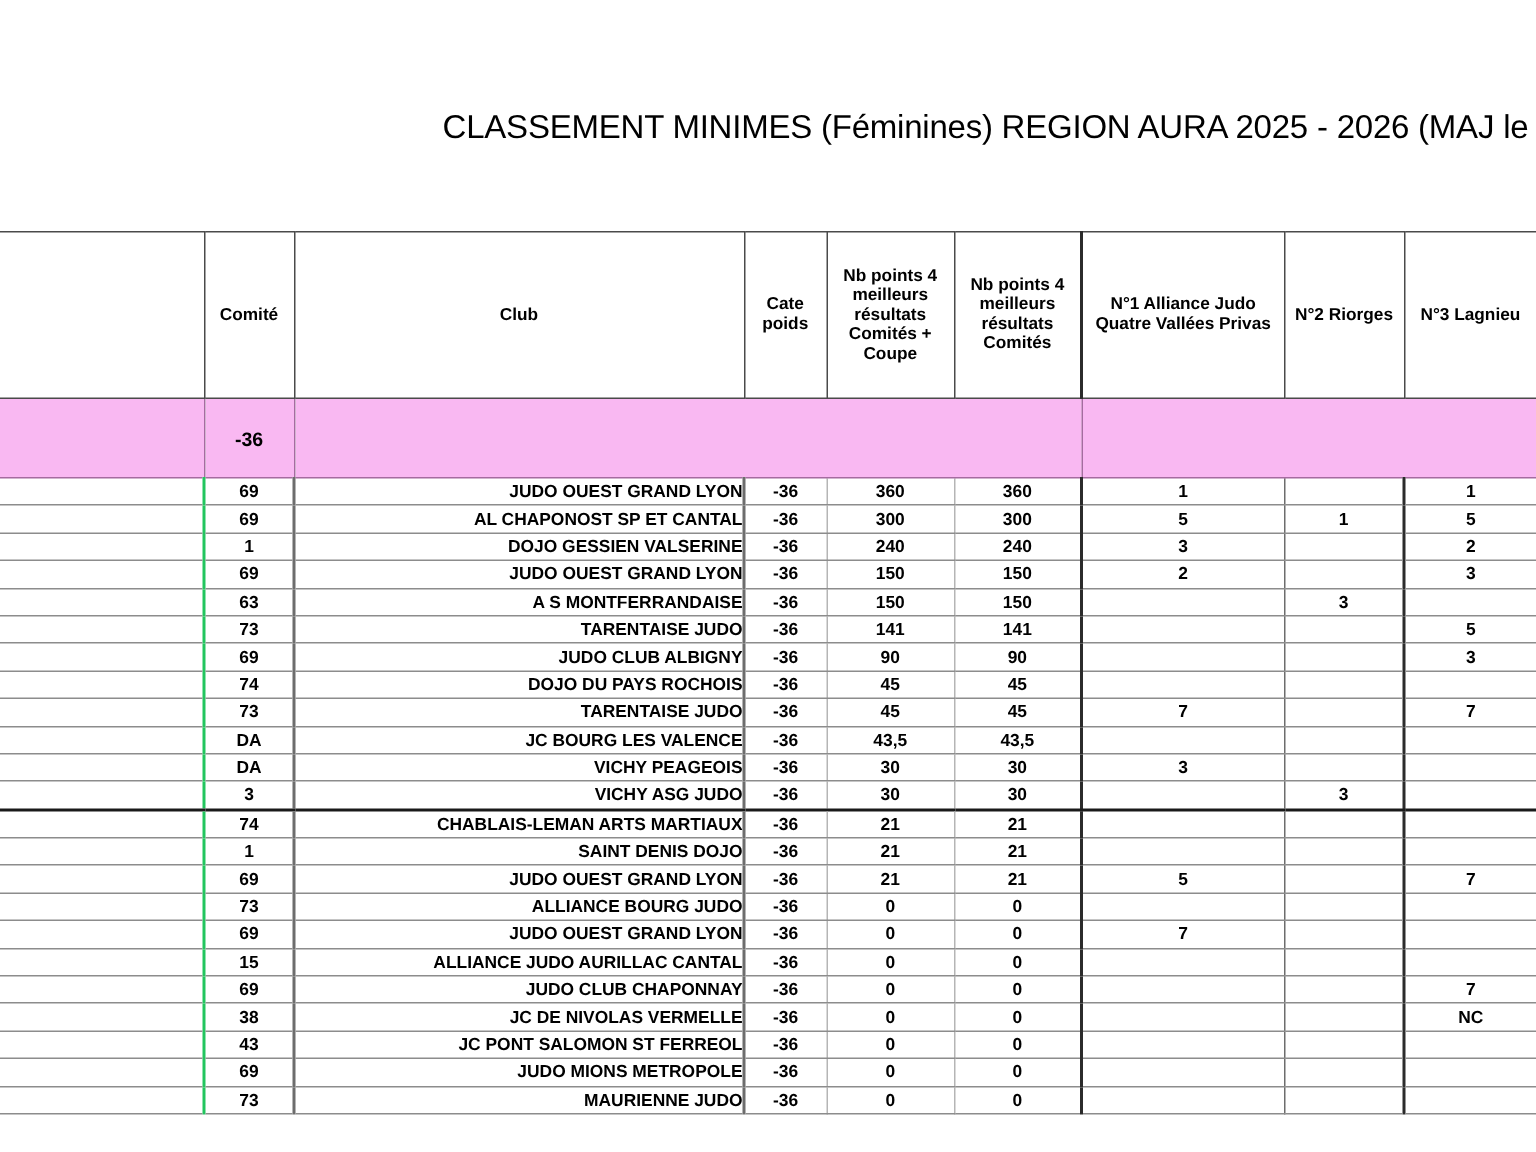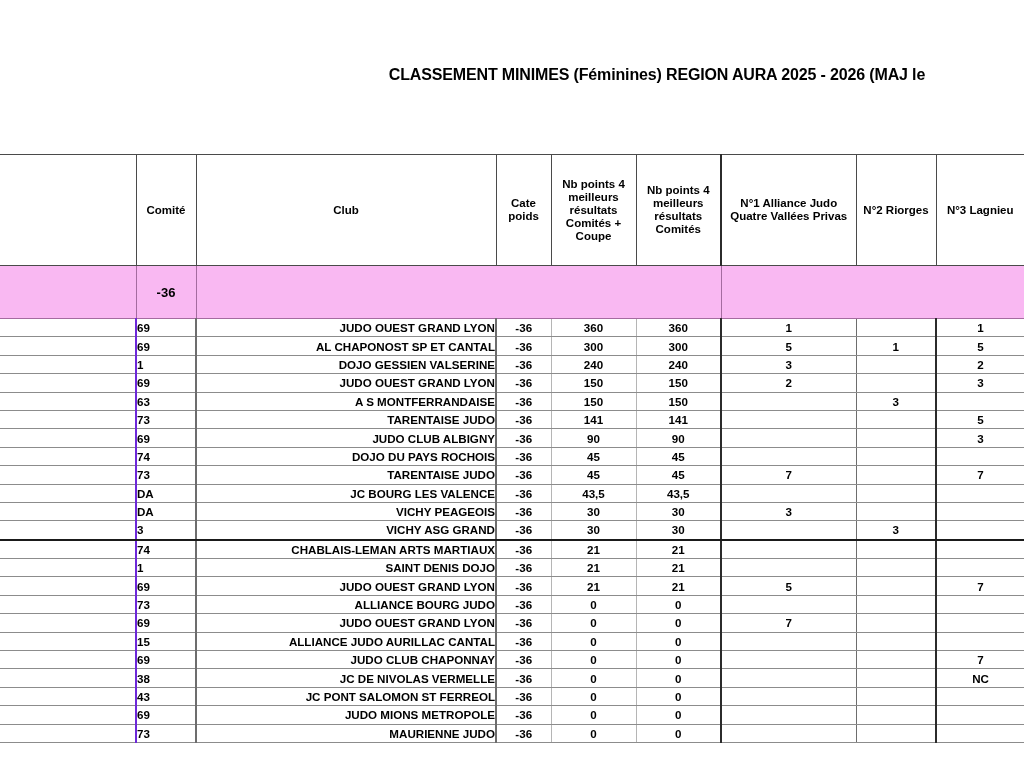--- a/index.html
+++ b/index.html
@@ -20,24 +20,25 @@
   
   .title-block {
     position: absolute;
     left: 0;
     top: 62px;
     width: 1024px;
     text-align: center;
     white-space: nowrap;
   }
   .title-line {
-    font-size: 16px;
-    font-weight: bold;
+    font-size: 22px;
+    font-weight: normal;
     line-height: 26px;
     letter-spacing: -0.15px;
+    margin-top: 10px;
   }
   .title-line-1 { padding-left: 290px; }
   .title-line-2 { padding-left: 290px; }
 
   
   .sheet {
     position: absolute;
     left: -118px;
     top: 154px;
     width: 1142px;
@@ -107,21 +108,21 @@
     font-size: 11.6px;
     line-height: 17px;
     border-top: 1px solid #8c8c8c;
     border-bottom: 1px solid #8c8c8c;
     border-left: 1px solid #b5b5b5;
     border-right: 1px solid #b5b5b5;
     background: #ffffff;
     font-weight: bold;
   }
   tr.drow td.d-nom  { text-align: left;  padding-left: 4px; border-left: 2px solid #2b2b2b; }
-  tr.drow td.d-com  { border-left: 2px solid #6d28d9; border-right: 1px solid #6d6d6d;}
+  tr.drow td.d-com  { text-align: center; border-left: 2px solid #22c55e; border-right: 1px solid #6d6d6d;}
   tr.drow td.d-club { text-align: right;  padding-left: 88px; border-left: 2px solid #6d6d6d; }
   tr.drow td.d-cate { text-align: center; border-left: 2px solid #6d6d6d; }
   tr.drow td.d-pts  { text-align: center; }
   tr.drow td.d-pts2 { text-align: center; border-left: 1px solid #6d6d6d; border-right: 2px solid #2b2b2b;}
   tr.drow td.d-n    { text-align: center; }
   tr.drow td.d-n1   { border-left: 1px solid #6d6d6d; border-right:1px solid #6d6d6d;}
   tr.drow td.d-n2   { border-right: 2px solid #2b2b2b; }
   tr.drow td.d-n3   { border-right: 2px solid #2b2b2b; }
 
   tr.drow.row-sep-strong td { border-bottom: 2px solid #1a1a1a; }
@@ -288,21 +289,21 @@
           <td class="d-cate">-36</td>
           <td class="d-pts">30</td>
           <td class="d-pts2">30</td>
           <td class="d-n d-n1">3</td>
           <td class="d-n d-n2"></td>
           <td class="d-n d-n3"></td>
         </tr>
         <tr class="drow row-sep-strong">
           <td class="d-nom">T ESTELLE</td>
           <td class="d-com">3</td>
-          <td class="d-club">VICHY ASG GRAND</td>
+          <td class="d-club">VICHY ASG JUDO</td>
           <td class="d-cate">-36</td>
           <td class="d-pts">30</td>
           <td class="d-pts2">30</td>
           <td class="d-n d-n1"></td>
           <td class="d-n d-n2">3</td>
           <td class="d-n d-n3"></td>
         </tr>
         <tr class="drow">
           <td class="d-nom">E</td>
           <td class="d-com">74</td>

